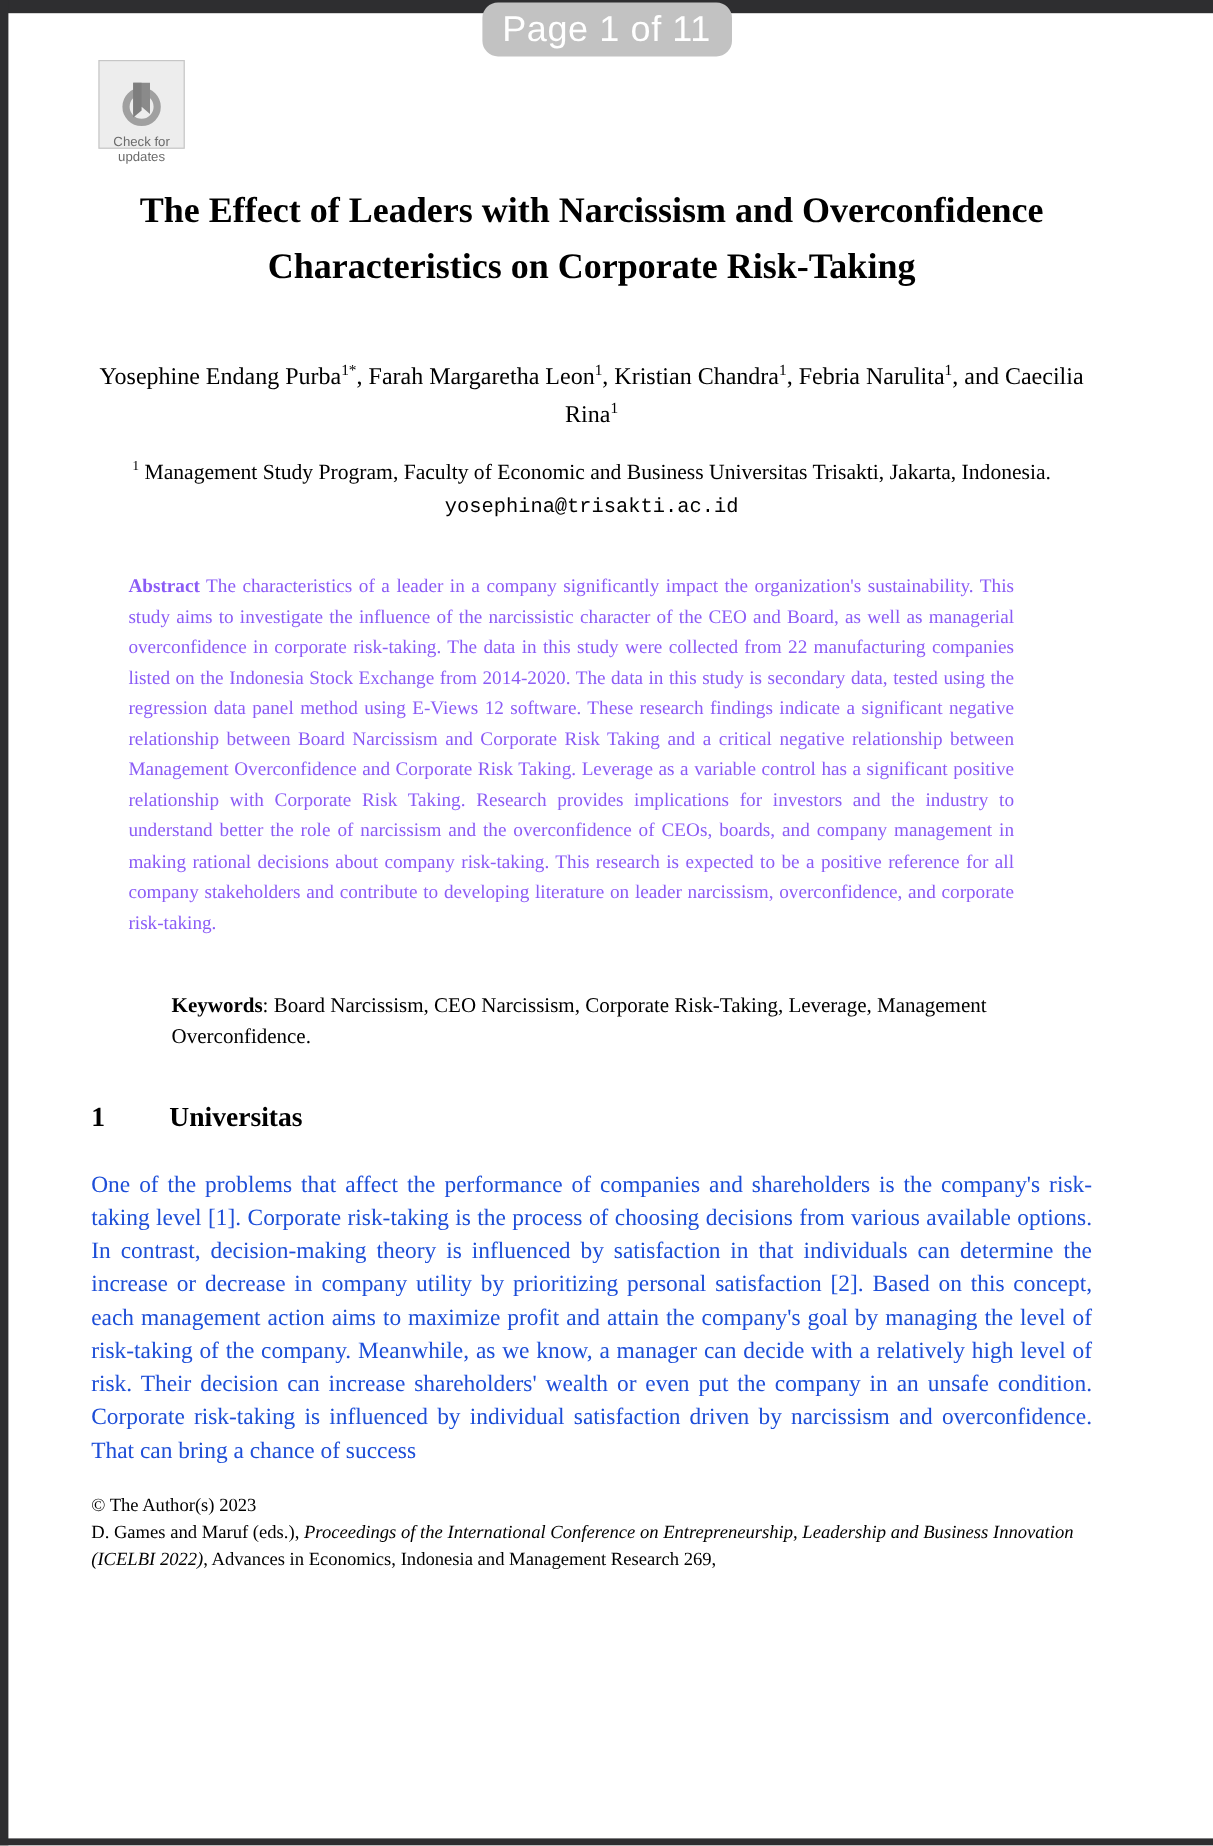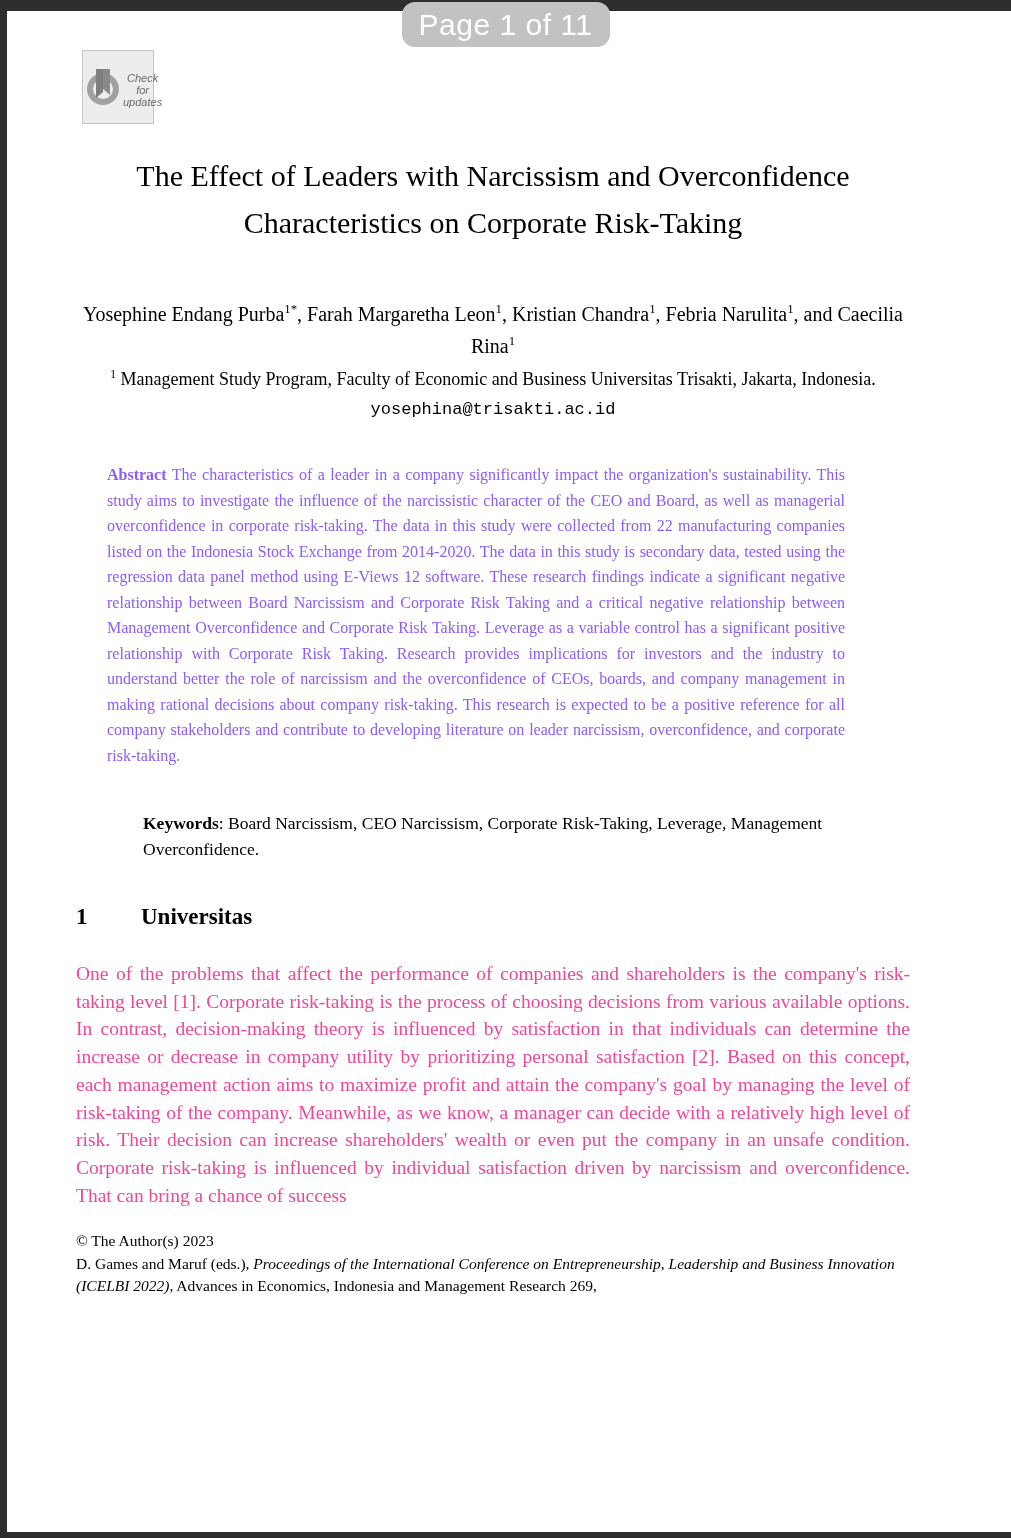--- a/index.html
+++ b/index.html
@@ -23,43 +23,43 @@
     display:flex; align-items:center; justify-content:center;
     font-family:"Liberation Sans", sans-serif;
     font-size:30px; color:#ffffff; letter-spacing:0.5px;
   }
 
   
   .crossmark {
     position:absolute; top:50px; left:82px;
     width:72px; height:74px;
     background:#ededed; border:1px solid #c6c6c6;
-    display:flex; align-items:center;
-    padding-top:6px; cursor:pointer;font-style:italic;
+    display:flex; flex-direction:column; align-items:center;
+    padding-top:17px; cursor:pointer;
   }
   .crossmark .cm-text {
     font-family:"Liberation Sans", sans-serif;
     font-size:11px; line-height:12px; color:#6b6b6b; text-align:center;
   }
 
   
   .content { position:absolute; top:0; left:76px; width:834px; }
 
   .title {
     margin-top:152px; text-align:center;
-    font-size:30px; font-weight:normal; line-height:47px; color:#000;
+    font-size:30px; font-weight:bold; line-height:47px; color:#000;
   }
   .authors {
     margin-top:52px; text-align:center;
     font-size:20px; line-height:32px; color:#000;
   }
   sup { vertical-align:super; font-size:64%; line-height:0; }
 
   .affiliation {
-    margin-top:4px; text-align:center;
+    margin-top:18px; text-align:center;
     font-size:18px; line-height:26px; color:#000;
   }
   .email {
     text-align:center; margin-top:6px;
     font-family:"Liberation Mono", monospace;
     font-size:17px; line-height:24px; color:#000;
   }
 
   .abstract {
     margin:40px 65px 0 31px;
@@ -74,21 +74,21 @@
   .section-heading {
     margin-top:42px;
     font-size:23px; font-weight:bold; color:#000;
     display:flex;
   }
   .section-heading .secnum { width:65px; }
 
   .bodypara {
     margin-top:30px;
     font-size:19.5px; line-height:27.7px;
-    text-align:justify; color:#ec4899;
+    text-align:justify; color:#1d4ed8;
   }
 
   .footer {
     margin-top:21px;
     font-size:15.5px; line-height:22.5px; color:#000;
   }
   .footer .italic { font-style:italic; }
   .footer a { text-decoration:none; }
 </style>
 </head>

